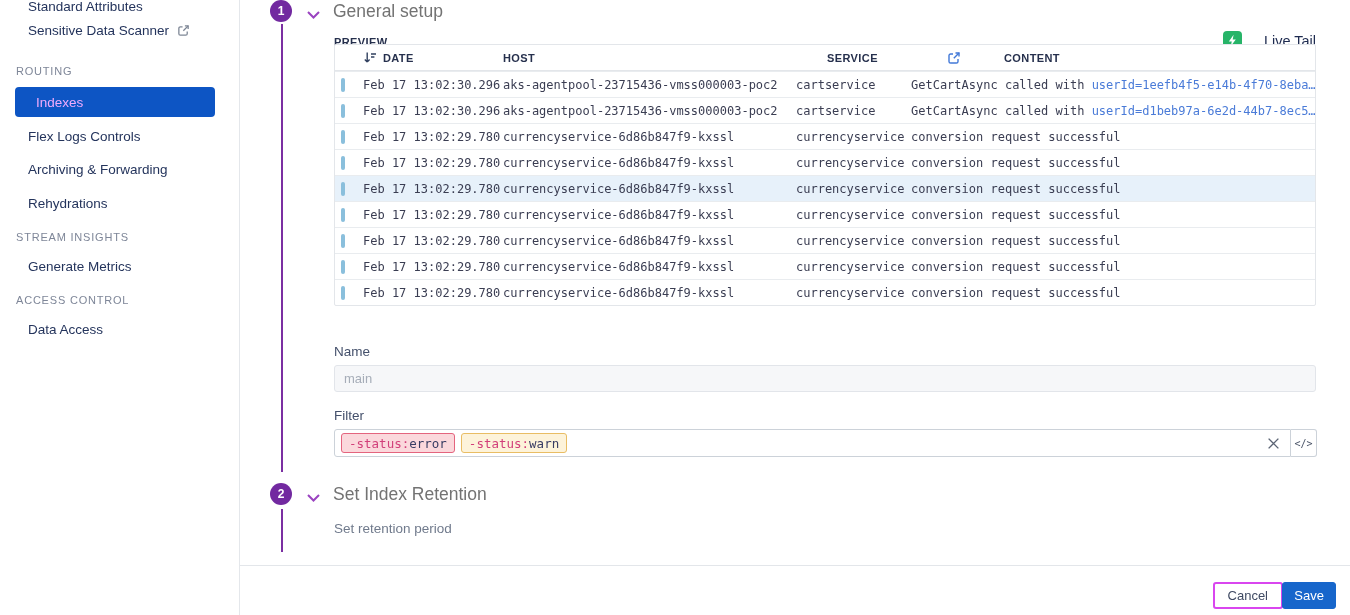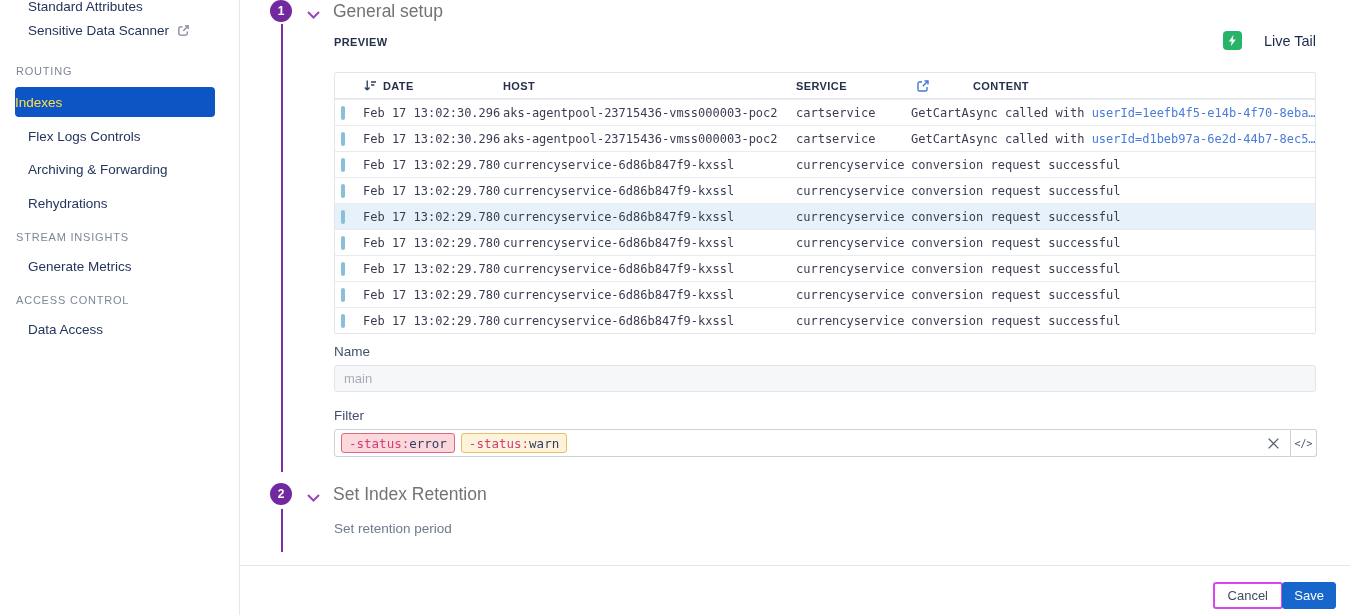--- a/index.html
+++ b/index.html
@@ -3,41 +3,41 @@
 <meta charset="utf-8">
 <style>
   * { margin:0; padding:0; box-sizing:border-box; }
   html,body { width:1350px; height:615px; background:#fff; font-family:"Liberation Sans",sans-serif; overflow:hidden; position:relative; }
 
   
   .sidebar { position:absolute; left:0; top:0; width:240px; height:615px; border-right:1px solid #e4e7eb; background:#fff; }
   .side-item { position:absolute; left:28px; font-size:13.5px; color:#24345c; white-space:nowrap; display:flex; align-items:center; gap:8px; cursor:pointer; }
   .side-header { position:absolute; left:16px; font-size:11px; color:#7e8698; letter-spacing:.8px; }
   .side-selected { position:absolute; left:15px; width:200px; height:30px; background:#0d55c4; border-radius:4px; display:flex; align-items:center; cursor:pointer; }
-  .side-selected span { color:#fde047; font-size:13.5px; padding-left:0; }
+  .side-selected span { color:#f0abfc; font-size:13.5px; padding-left:21px; }
   .ext-icon { color:#7d8695; display:inline-flex; }
 
   
   .main { position:absolute; left:240px; top:0; width:1110px; height:615px; }
   .step-circle { position:absolute; width:22px; height:22px; border-radius:50%; background:#7229a0; color:#fff; font-size:12px; font-weight:bold; display:flex; align-items:center; justify-content:center; }
   .step-chevron { position:absolute; cursor:pointer; }
   .step-title { position:absolute; font-size:17.5px; color:#737373; }
   .vline { position:absolute; left:41px; width:2px; background:#7b2fa2; }
 
   .preview-label { position:absolute; left:94px; top:36px; font-size:11px; font-weight:bold; color:#26304d; letter-spacing:.4px; }
   .live-tail { position:absolute; right:34px; top:31px; display:flex; align-items:center; gap:22px; cursor:pointer; }
   .bolt-box { width:19px; height:19px; border-radius:4px; background:#27b468; display:flex; align-items:center; justify-content:center; }
   .live-tail-label { font-size:14.5px; color:#1e2b50; }
 
   
-  .logtable { position:absolute; left:94px; top:72px; width:982px; border:1px solid #e3e6ea; border-radius:2px; background:#fff; }
+  .logtable { position:absolute; left:94px; top:44px; width:982px; border:1px solid #e3e6ea; border-radius:2px; background:#fff; }
   .thead { display:flex; height:26px; align-items:center; border-bottom:1px solid #e3e6ea; }
   .th { font-size:11px; font-weight:bold; color:#26304d; letter-spacing:.4px; }
   .th-date { width:168px; padding-left:28px; display:flex; align-items:center; gap:6px; cursor:pointer; color:#26304d; }
-  .th-host { width:293px; } .th-service { width:120px; }
+  .th-host { width:324px; } .th-service { width:120px; }
   .th-icon { width:57px; color:#4178d8; display:flex; align-items:center; cursor:pointer; }
   .th-content { flex:1; }
   .trow { display:flex; height:26px; align-items:center; border-top:1px solid #e9ecef; position:relative; font-family:"DejaVu Sans Mono",monospace; font-size:12px; color:#3a3d52; cursor:pointer; }
   .trow:first-of-type { border-top:none; }
   .trow.highlight { background:#e7f1fa; }
   .bar { position:absolute; left:6px; top:6px; width:4px; height:14px; border-radius:2px; background:#8abfdc; }
   .c { white-space:nowrap; overflow:hidden; }
   .c-date { width:168px; padding-left:28px; }
   .c-host { width:293px; }
   .c-service { width:115px; }

